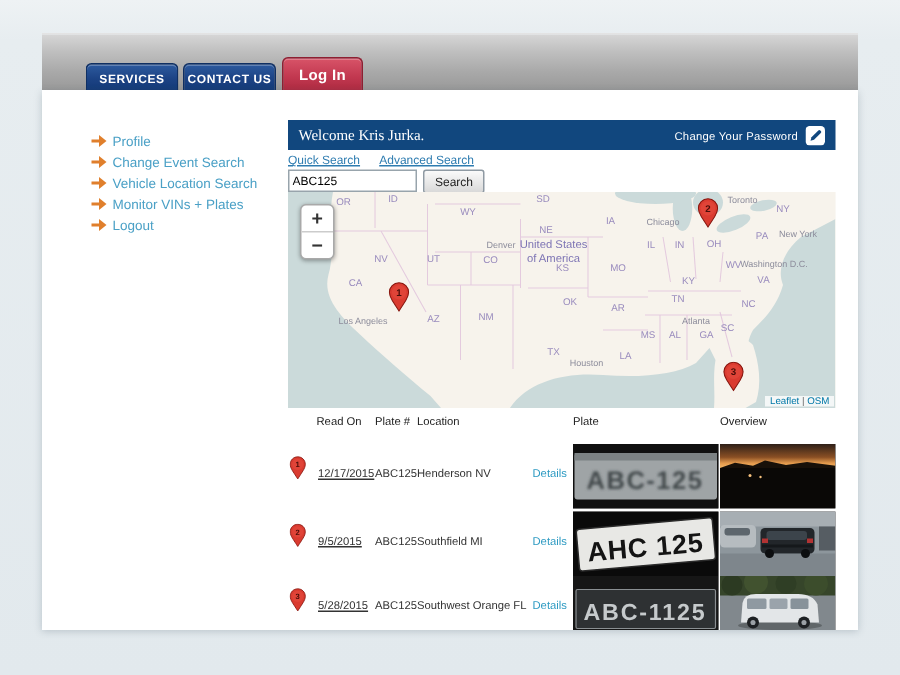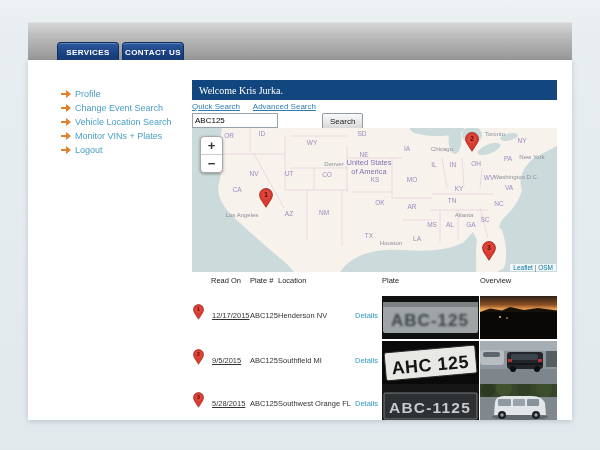--- a/index.html
+++ b/index.html
@@ -36,21 +36,21 @@
   .cp-group{margin-left:auto;display:flex;align-items:center;gap:5px;cursor:pointer;}
   .cp-label{font-size:7.5px;letter-spacing:.2px;}
   .cp-icon{width:13px;height:13px;flex:none;}
   .search-links{position:absolute;left:0;top:42px;font-size:8px;}
   .search-links span{color:#2e7cb0;text-decoration:underline;cursor:pointer;margin-right:11px;}
   .search-row{position:absolute;left:0;top:53px;display:flex;align-items:flex-start;gap:4px;}
   .search-row input{width:80px;height:11px;font-size:8px;border:1px solid #98a4ac;padding:1px 2px;
     font-family:"Liberation Sans",sans-serif;}
   .search-row button{height:16px;font-size:8px;background:linear-gradient(#fafafa,#d9d9d9);
     border:1px solid #8f9aa3;border-radius:2px;padding:0 7px;cursor:pointer;
-    font-family:"Liberation Sans",sans-serif;color:#222;margin-left:40px;}
+    font-family:"Liberation Sans",sans-serif;color:#222;}
   
   .map{position:absolute;left:0;top:68px;width:365px;height:144px;background:#f7f3ec;overflow:hidden;cursor:grab;}
   .map svg.base{position:absolute;left:0;top:0;}
   .map-label{position:absolute;color:#9a8cbe;font-size:6.5px;transform:translate(-50%,-50%);white-space:nowrap;pointer-events:none;}
   .map-label.city{color:#8d8d9c;font-size:6px;}
   .map-label.country{color:#7d74b4;font-size:7.5px;text-align:center;white-space:pre-line;line-height:1.15;}
   .marker{position:absolute;width:14px;height:20px;transform:translate(-50%,-100%);cursor:pointer;}
   .zoomctl{position:absolute;left:8px;top:8px;width:21px;background:#fff;border:1px solid #a9a9a9;
     border-radius:4px;box-shadow:0 1px 3px rgba(0,0,0,.35);overflow:hidden;}
   .zoombtn{height:17px;display:flex;align-items:center;justify-content:center;font-size:13px;
@@ -75,20 +75,21 @@
   .thumb svg{display:block;width:100%;height:100%;}
 </style>
 </head>
 <body>
 
 <div class="screen">
 
   <div class="chrome-bar">
     <div class="tab tab-blue tab-contact">CONTACT US</div>
     <div class="tab tab-blue tab-services">SERVICES</div>
+    <div class="tab tab-login">Log In</div>
   </div>
 
   <div class="page">
 
     <nav>
       <div class="side-item" style="top:28px">
         <i class="arrow-ico"></i>
         <span>Profile</span>
       </div>
       <div class="side-item" style="top:42px">
@@ -106,20 +107,29 @@
       <div class="side-item" style="top:84px">
         <i class="arrow-ico"></i>
         <span>Logout</span>
       </div>
     </nav>
 
     <main class="main">
 
       <div class="welcome-bar">
         <span class="welcome-text">Welcome Kris Jurka.</span>
+        <span class="cp-group">
+          <span class="cp-label">Change Your Password</span>
+          <span class="cp-icon">
+            <svg viewBox="0 0 14 14" width="13" height="13">
+                <rect width="14" height="14" rx="3" fill="#ffffff"></rect>
+                <path d="M3.6 10.6 L4.3 8.1 L9.2 3.2 a1 1 0 0 1 1.4 0 l.4.4 a1 1 0 0 1 0 1.4 L6.1 9.9 Z" fill="#11477e"></path>
+              </svg>
+          </span>
+        </span>
       </div>
 
       <div class="search-links">
         <span>Quick Search</span>
         <span>Advanced Search</span>
       </div>
 
       <div class="search-row">
         <input type="text" value="ABC125" style="">
         <button>Search</button>

